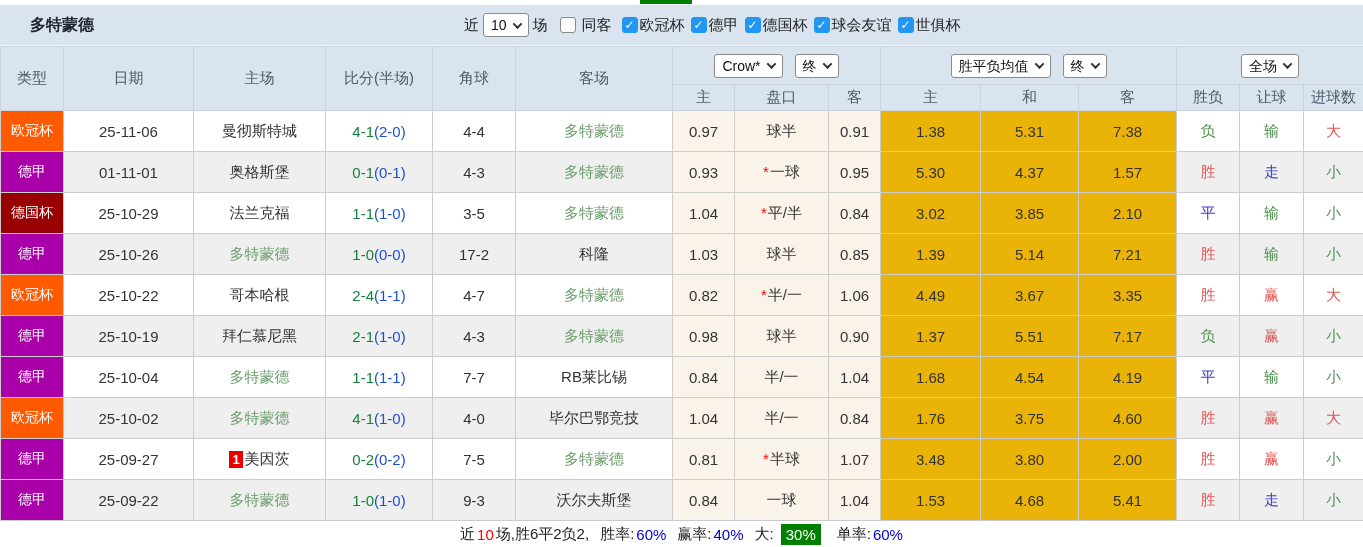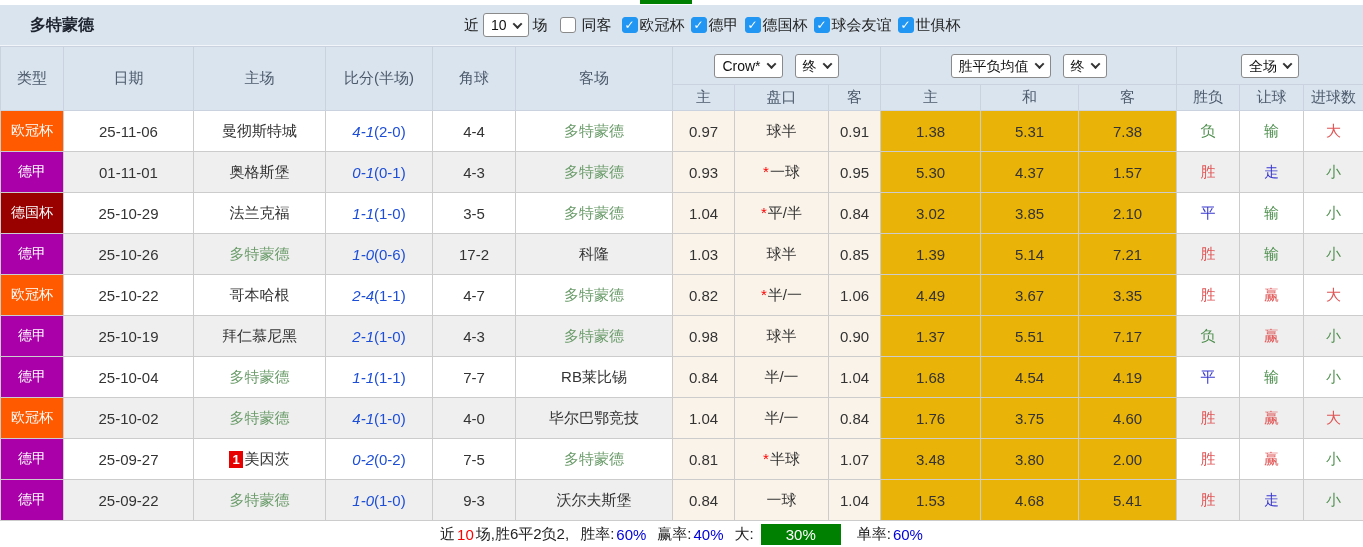--- a/index.html
+++ b/index.html
@@ -49,38 +49,38 @@
   thead th{ background:#dae4ef; font-weight:normal; font-size:15px; color:#4c5a6b; }
   tr.group-row th{ height:38px; }
   tr.sub-row th{ height:26px; }
   .sel-group{ display:flex; align-items:flex-start; justify-content:center; gap:12px; }
   tbody td{ height:41px; font-size:15px; color:#333; border-color:#ccc; background:#fff; }
   tr.even td{ background:#efefef; }
   td.type-cell{ color:#fff; font-size:14px; }
   td.cream, tr.even td.cream{ background:#faf3e9; }
   td.blue,  tr.even td.blue { background:#eab308; }
   .team-green{ color:#6b9c6b; }
-  .score-red{ color:#1d4ed8;font-style:italic; }
+  .score-red{ color:#15803d; }
   .half{ color:#1d4ed8; }
   .star{ color:#ff0000; margin-right:1px; }
   .rank{ display:inline-block; background:#e60000; color:#fff; font-size:13px; font-weight:bold;
          padding:0 3px; line-height:17px; margin-right:2px; }
   .r-red{ color:#e05555; }
   .r-green{ color:#4e8f4e; }
   .r-blue{ color:#3939cf; }
 
   
   .footer{
     height:27px; display:flex; align-items:center; justify-content:center;
     font-size:15px; color:#222; background:#fff;
   }
   .footer span{ margin:0 1px; }
   .f-red{ color:#ff0000; }
   .f-blue{ color:#0000dd; }
-  .f-green-box{ background:#008000; color:#fff; padding:2px 25px; margin:0 6px !important; }
+  .f-green-box{ background:#008000; color:#fff; padding:2px 5px; margin:0 6px !important; }
   .f-gap{ margin-left:10px !important; }
 </style>
 </head>
 <body>
 
 <div class="top-strip">
   <div class="green-frag"></div>
 </div>
 
 <div class="header-bar">
@@ -246,21 +246,21 @@
     <td class="blue a3">2.10</td>
     <td class="r1 r-blue">平</td>
     <td class="r2 r-green">输</td>
     <td class="r3 r-green">小</td>
   </tr>
 
   <tr class="even">
     <td class="type-cell" style="background: rgb(170, 0, 170);">德甲</td>
     <td class="date">25-10-26</td>
     <td class="home team-green"><span class="tname">多特蒙德</span></td>
-    <td><span class="score-red">1-0</span><span class="half">(0-6)</span></td>
+    <td><span class="score-red">1-0</span><span class="half">(0-0)</span></td>
     <td>17-2</td>
     <td class="away"><span class="tname">科隆</span></td>
     <td class="cream o-home">1.03</td>
     <td class="cream"><span class="htext">球半</span></td>
     <td class="cream o-away">0.85</td>
     <td class="blue a1">1.39</td>
     <td class="blue a2">5.14</td>
     <td class="blue a3">7.21</td>
     <td class="r1 r-red">胜</td>
     <td class="r2 r-green">输</td>

